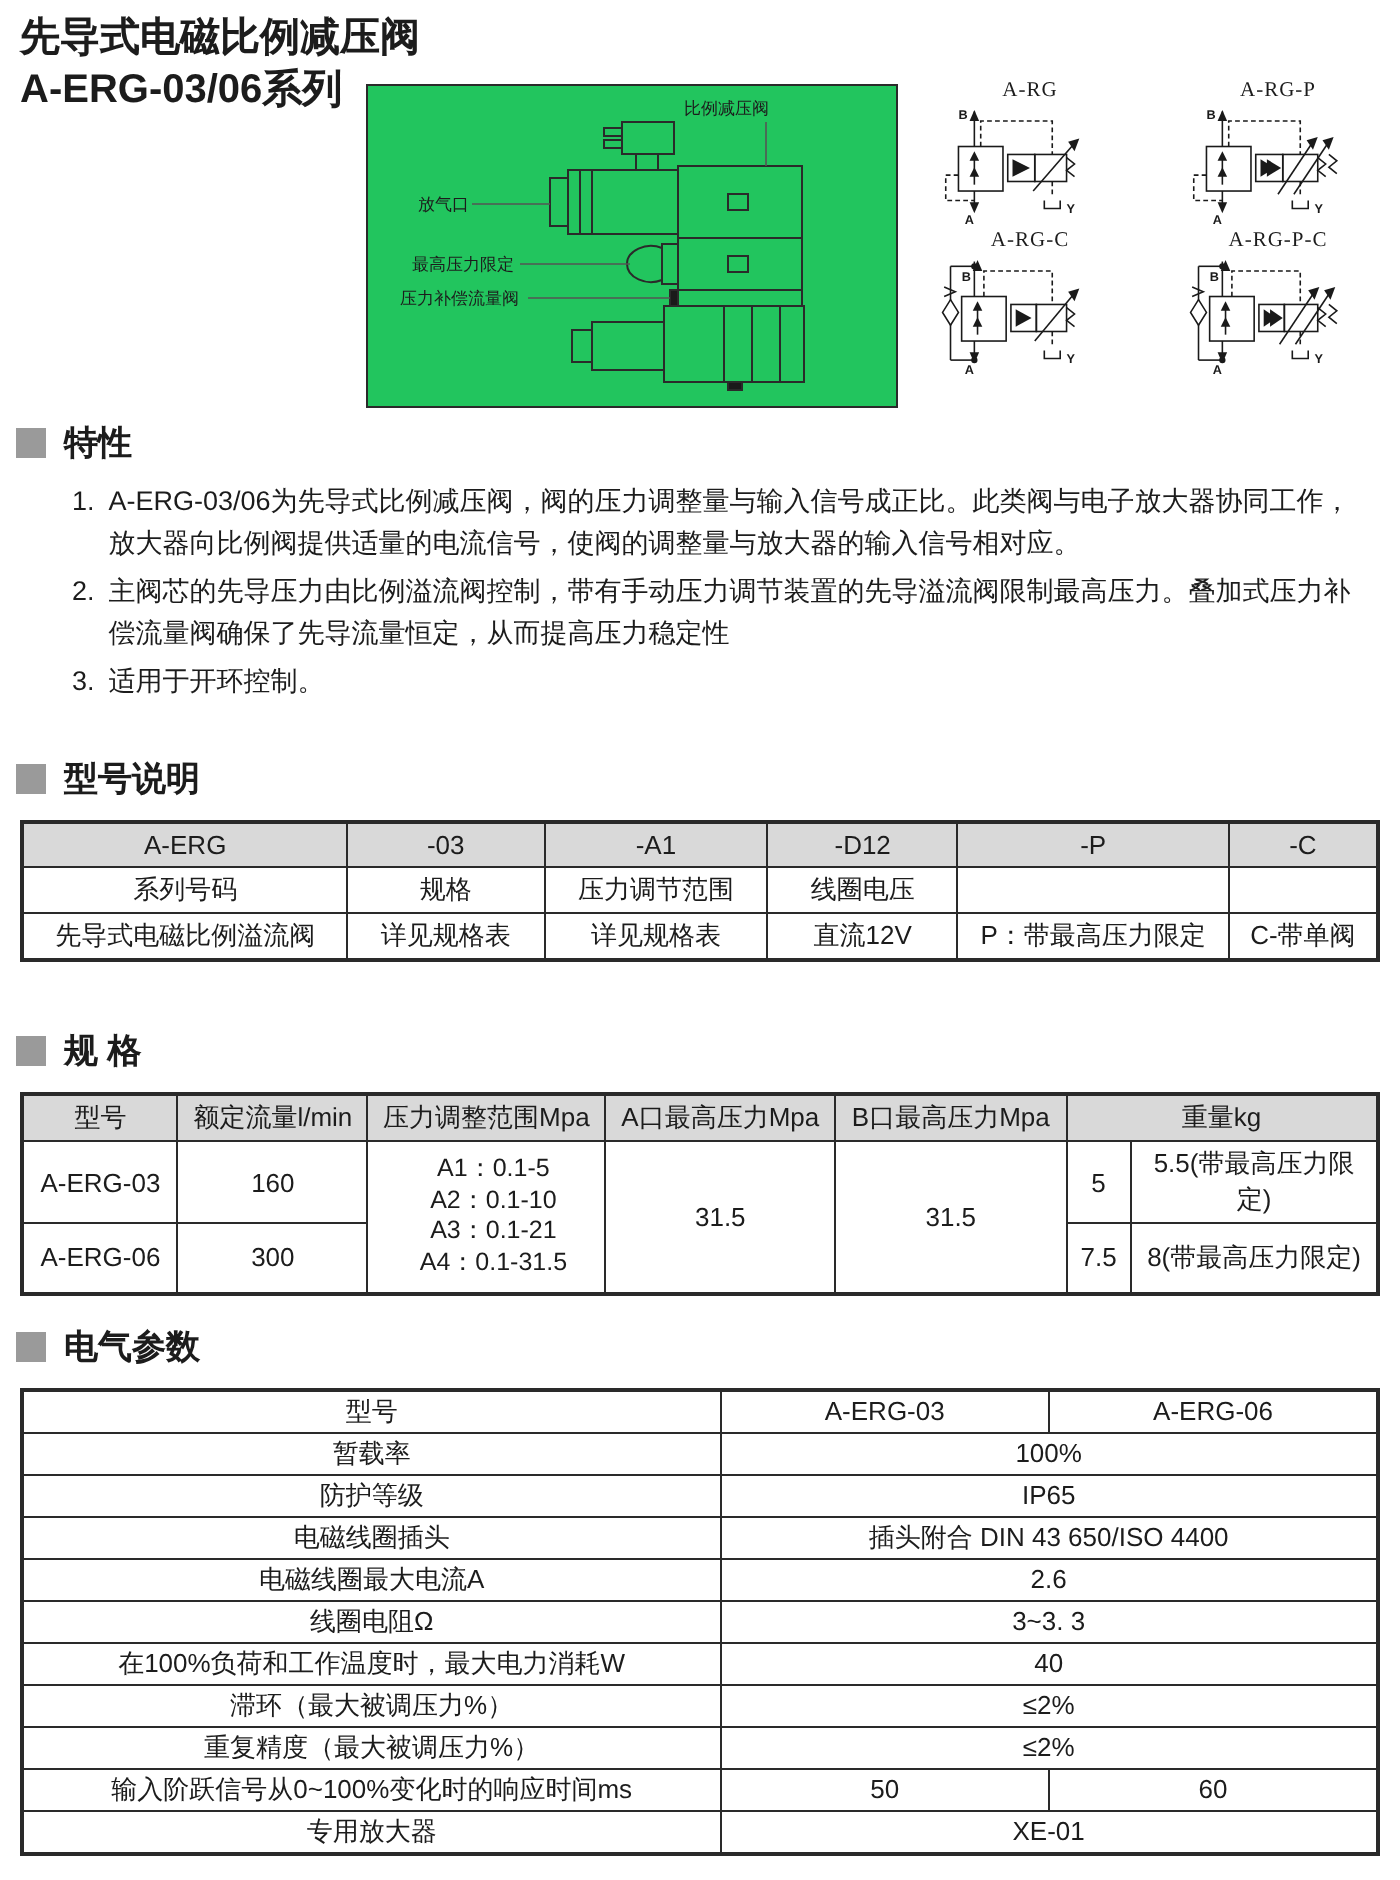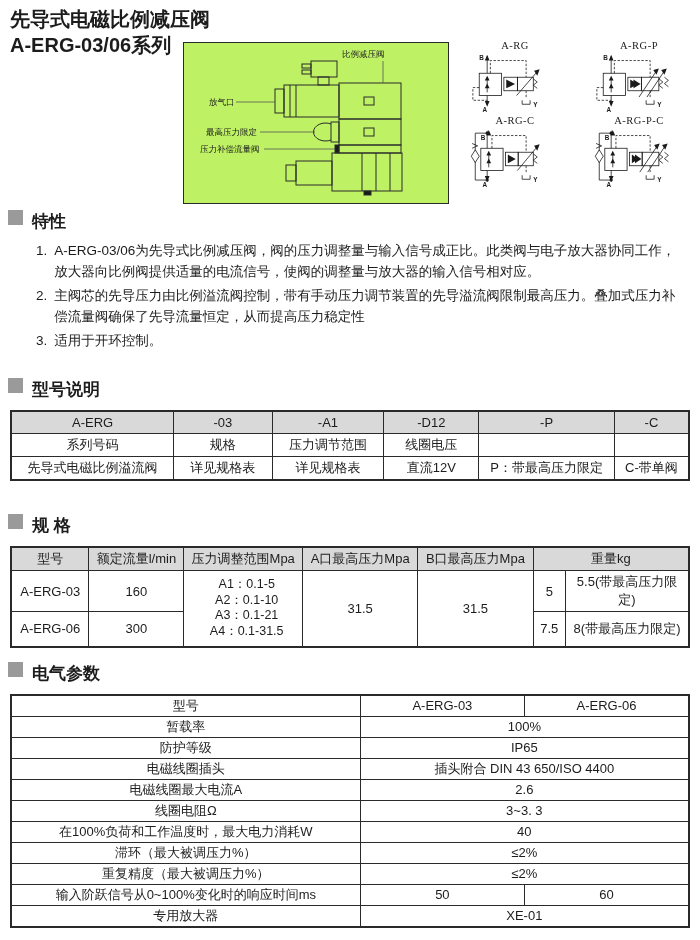--- a/index.html
+++ b/index.html
@@ -2,30 +2,30 @@
 <html><head>
 <meta charset="utf-8">
 <style>
   * { margin:0; padding:0; box-sizing:border-box; }
   html,body { width:700px; height:940px; background:#ffffff; overflow:hidden;
     font-family:"Liberation Sans","DejaVu Sans",sans-serif; color:#1c1c1c; }
 
   
   .top-area { position:relative; width:558px; height:208px;padding-left:48px; }
   .page-title { position:absolute; left:10px; top:6px; font-size:20px; font-weight:bold; line-height:1.3; }
-  .figure-box { position:absolute; left:183px; top:42px; width:266px; height:162px; border:1px solid #2a2a2a; background:#bef264; }
+  .figure-box { position:absolute; left:183px; top:42px; width:266px; height:162px; border:1px solid #2a2a2a; background:#22c55e; }
   .symbols-panel { position:absolute; left:456px; top:40px; width:242px; }
   .symbols-title { font-size:12px; font-weight:bold; margin-bottom:1px; letter-spacing:0.2px; }
   .symbol-grid { display:grid; grid-template-columns:1fr 1fr; column-gap:6px; row-gap:2px; }
   .symbol-cell { text-align:center; }
   .symbol-label { font-family:"Liberation Serif","DejaVu Serif",serif; font-size:10.5px; letter-spacing:0.5px; }
   .symbol-cell svg { display:block; margin:0 auto; }
 
   
-  .section-head { display:flex; gap:9px; margin-left:8px; font-size:17px; font-weight:bold; }
+  .section-head { display:flex; align-items:center; gap:9px; margin-left:8px; font-size:17px; font-weight:bold; }
   .bullet-square { width:15px; height:15px; background:#9a9a9a; flex:0 0 auto; }
 
   
   .features-list { margin:8px 14px 0 36px; }
   .feature-item { display:flex; gap:7px; font-size:13.5px; line-height:1.55; margin-bottom:3px; }
   .feature-num { flex:0 0 auto; }
 
   
   table { border-collapse:collapse; width:680px; margin:9px 10px 0 10px; font-size:13px; text-align:center; table-layout:fixed; }
   th, td { border:1px solid #2a2a2a; padding:2px 3px; font-weight:normal; }

